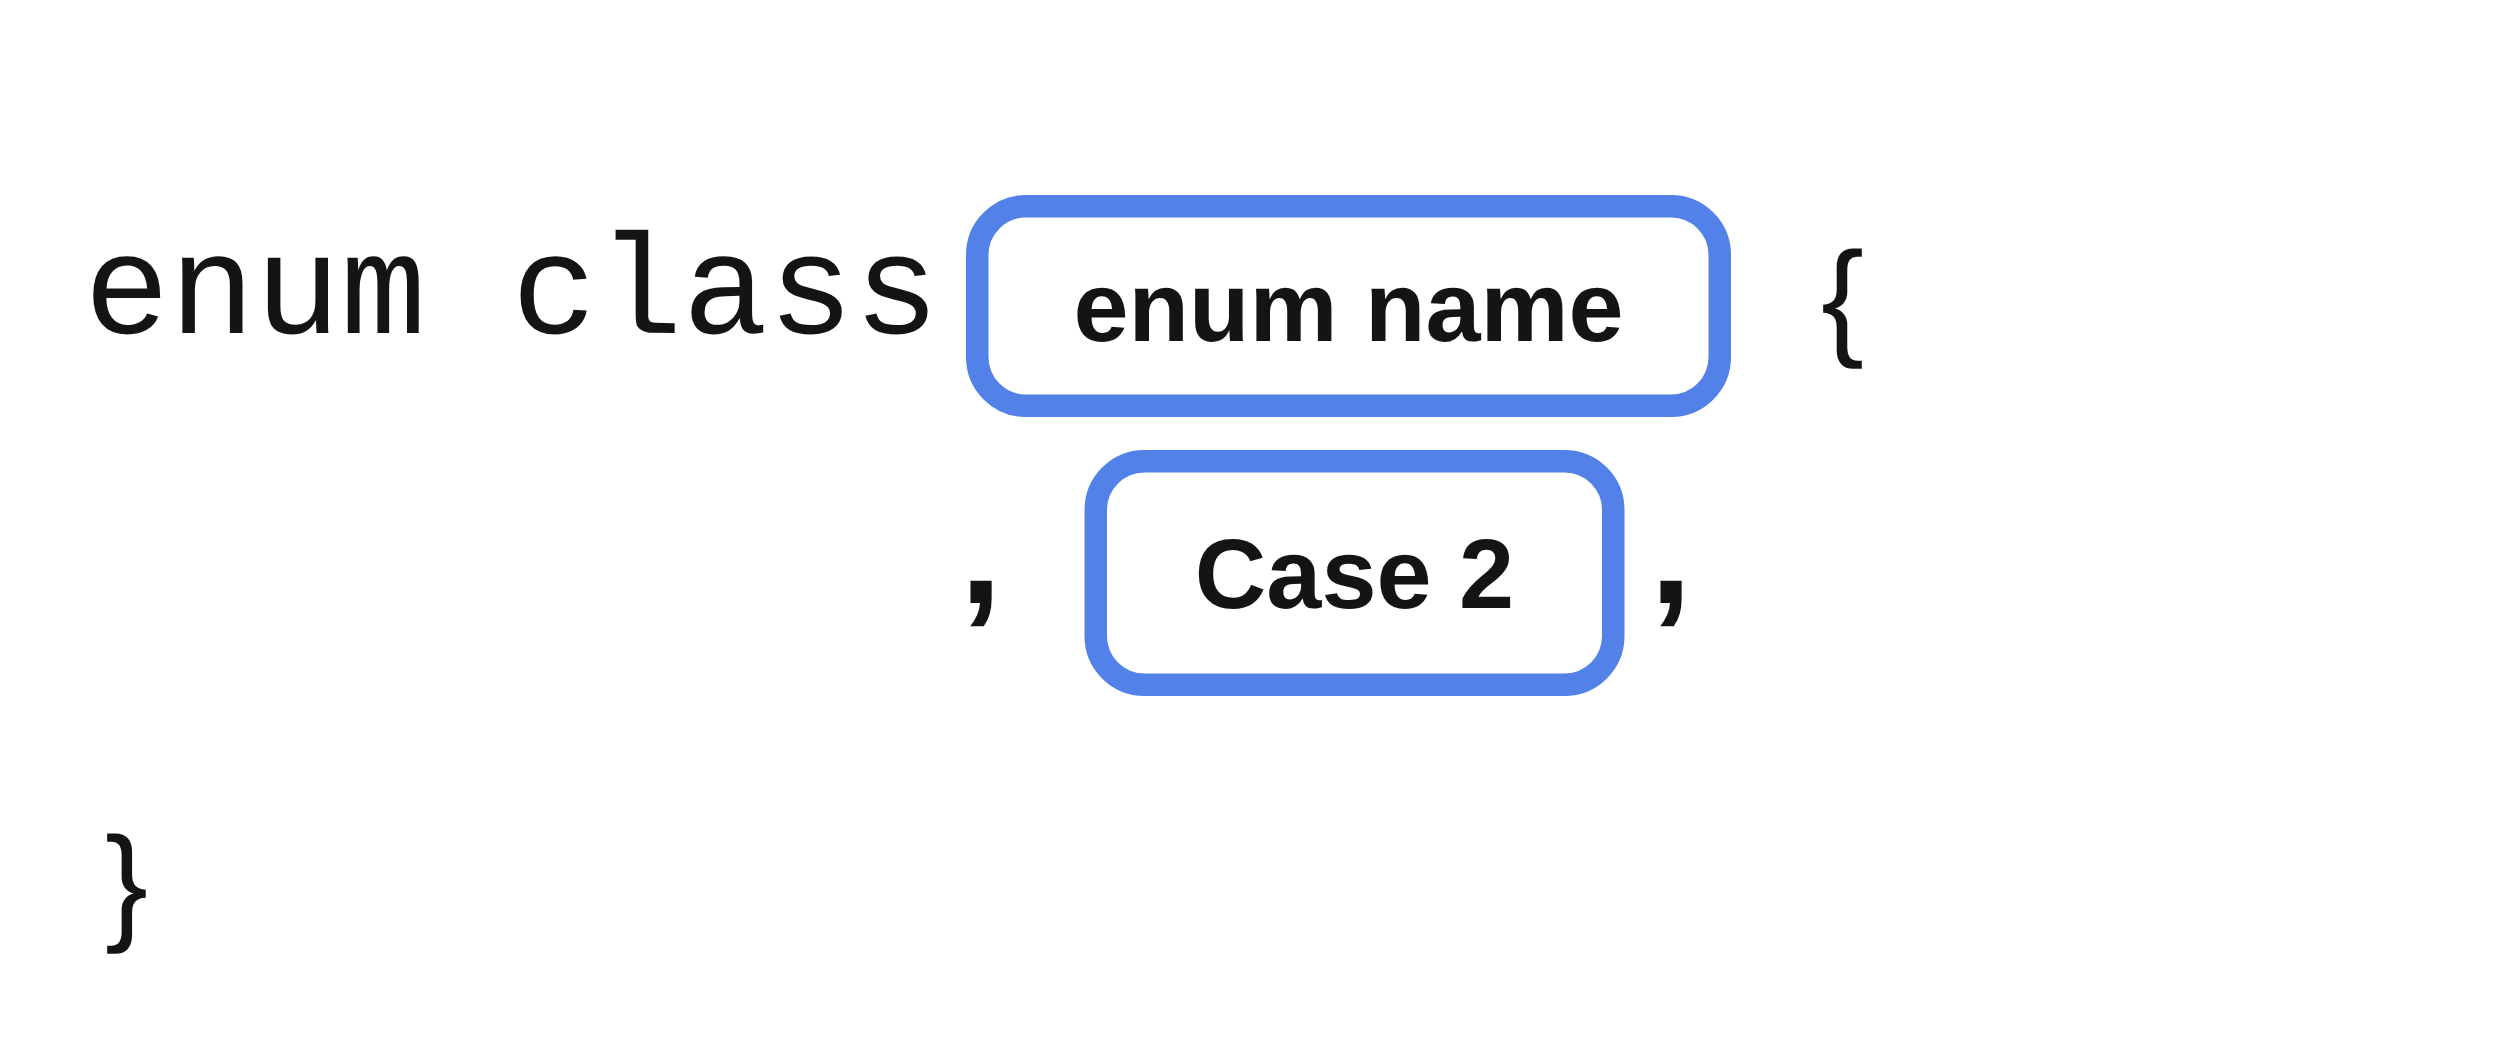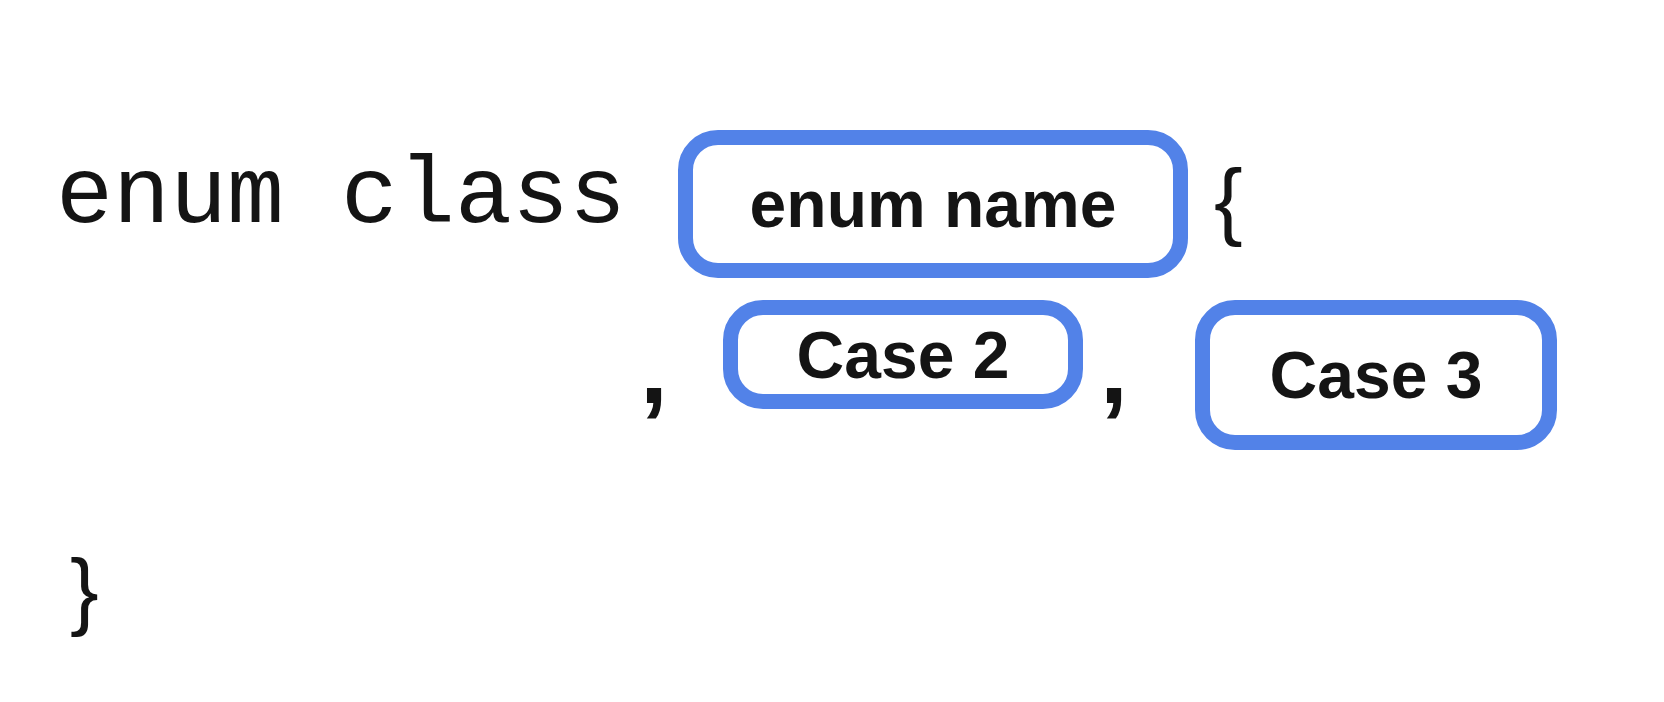--- a/index.html
+++ b/index.html
@@ -40,23 +40,23 @@
     justify-content: center;
   }
   .pill .pill-label {
     font-family: "Liberation Sans", sans-serif;
     font-weight: bold;
     font-size: 66px;
     line-height: 1;
     color: var(--ink, #141414);
     white-space: pre;
   }
-  .enum-name-box { left: 678px; top: 130px; width: 510px; height: 148px; }
+  .enum-name-box { left: 644px; top: 130px; width: 510px; height: 148px; }
   .case1        { left: 248px; top: 300px; width: 360px; height: 150px; }
-  .case2        { left: 723px; top: 300px; width: 360px; height: 109px; }
+  .case2        { left: 723px; top: 300px; width: 360px; height: 164px; }
   .case3        { left: 1195px; top: 300px; width: 362px; height: 150px; }
   
   .brace {
     position: absolute;
     font-family: "Liberation Sans", sans-serif;
     font-weight: 500;
     font-size: 86px;
     line-height: 1;
     color: var(--ink, #141414);
   }
@@ -89,19 +89,16 @@
 
 
   <span class="comma comma1">,</span>
 
   <div class="pill case2">
     <span class="pill-label">Case 2</span>
   </div>
 
   <span class="comma comma2">,</span>
 
-  <div class="pill case3">
-    <span class="pill-label">Case 3</span>
-  </div>
 
   <span class="brace brace-close">}</span>
 
 </div>
 
 </body></html>

